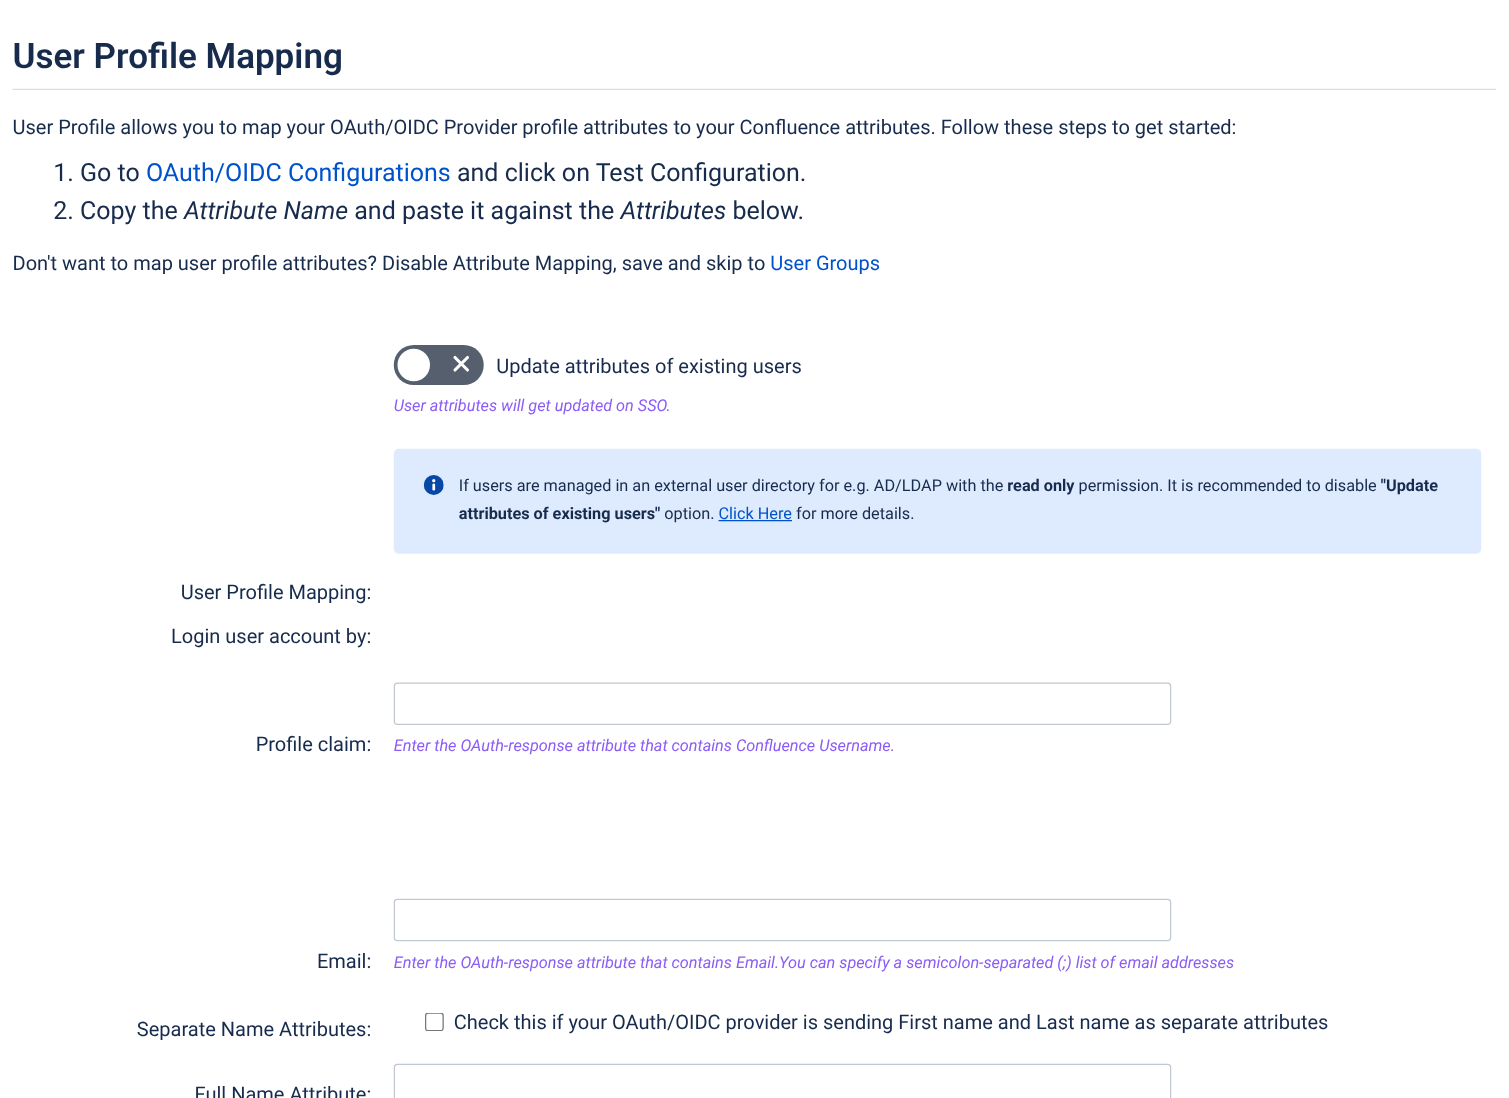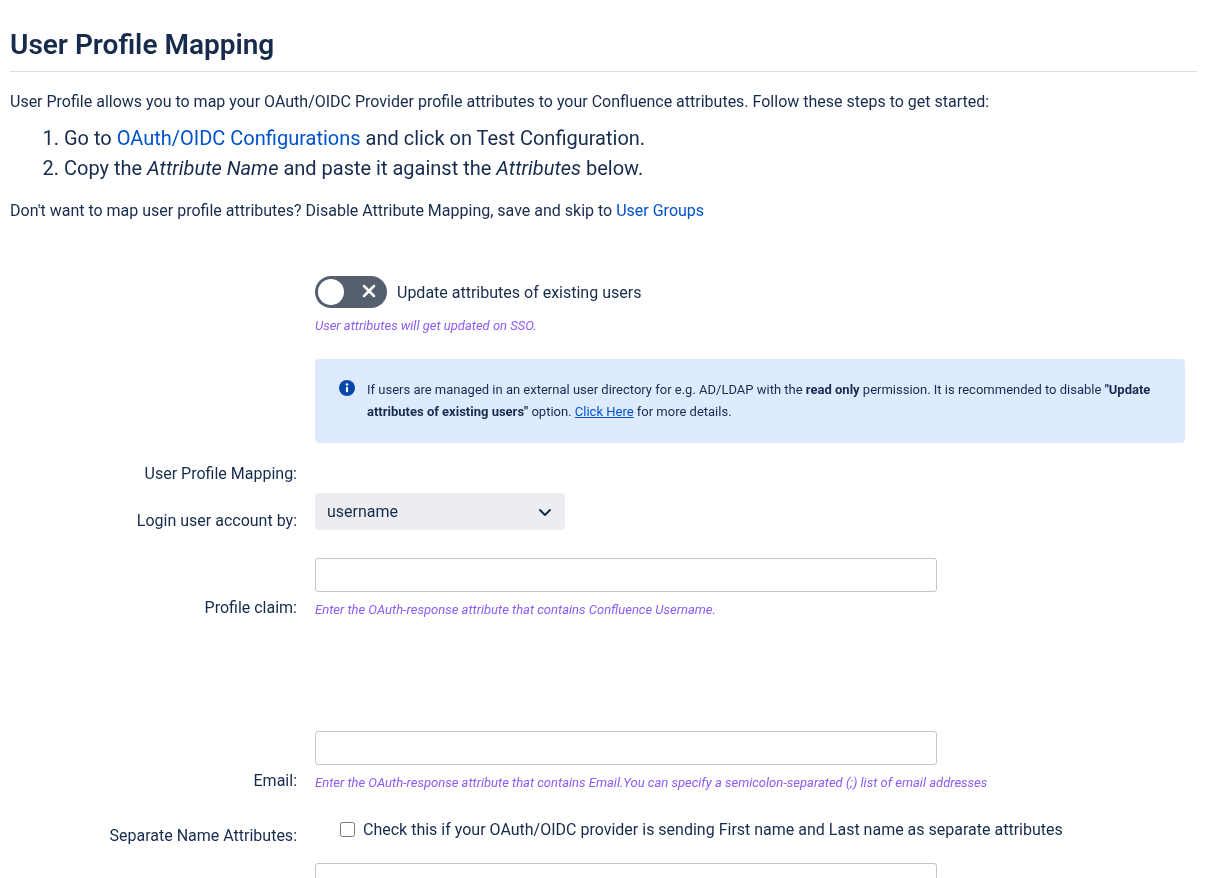--- a/index.html
+++ b/index.html
@@ -241,30 +241,20 @@
         </span>
         <div class="info-text">
           <span>If users are managed in an external user directory for e.g. AD/LDAP with the </span><strong>read only</strong><span> permission. It is recommended to disable </span><strong>"Update attributes of existing users"</strong><span> option. </span><a href="#">Click Here</a><span> for more details.</span>
         </div>
       </div>
     </div>
   </div>
 
   <div class="form-row">
     <div class="form-label-col">Login user account by:</div>
-    <div class="form-control-col">
-      <div class="select-wrap">
-        <div class="select-box">username</div>
-        <span class="chevron">
-          <svg width="16" height="16" viewBox="0 0 16 16">
-              <path d="M3 6 L8 11 L13 6" stroke="#172B4D" stroke-width="2" fill="none" stroke-linecap="round" stroke-linejoin="round"></path>
-            </svg>
-        </span>
-      </div>
-    </div>
   </div>
 
   <div class="spacer-md"></div>
 
   <div class="form-row">
     <div class="form-label-col">Profile claim:</div>
     <div class="form-control-col">
       <input type="text" class="text-input" value="" style="">
       <div class="helper-text">Enter the OAuth-response attribute that contains Confluence Username.</div>
     </div>

